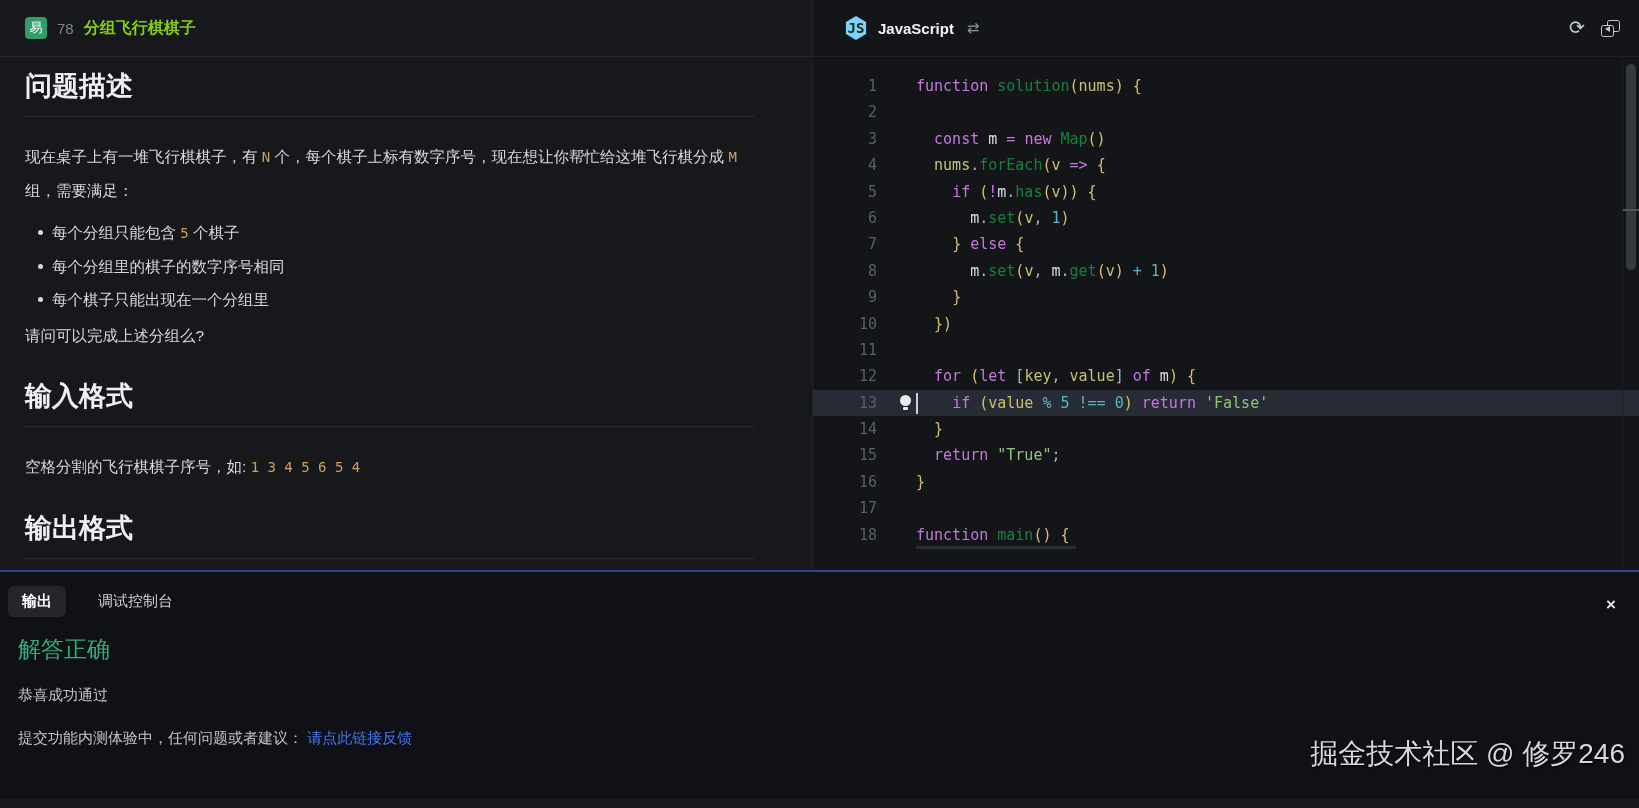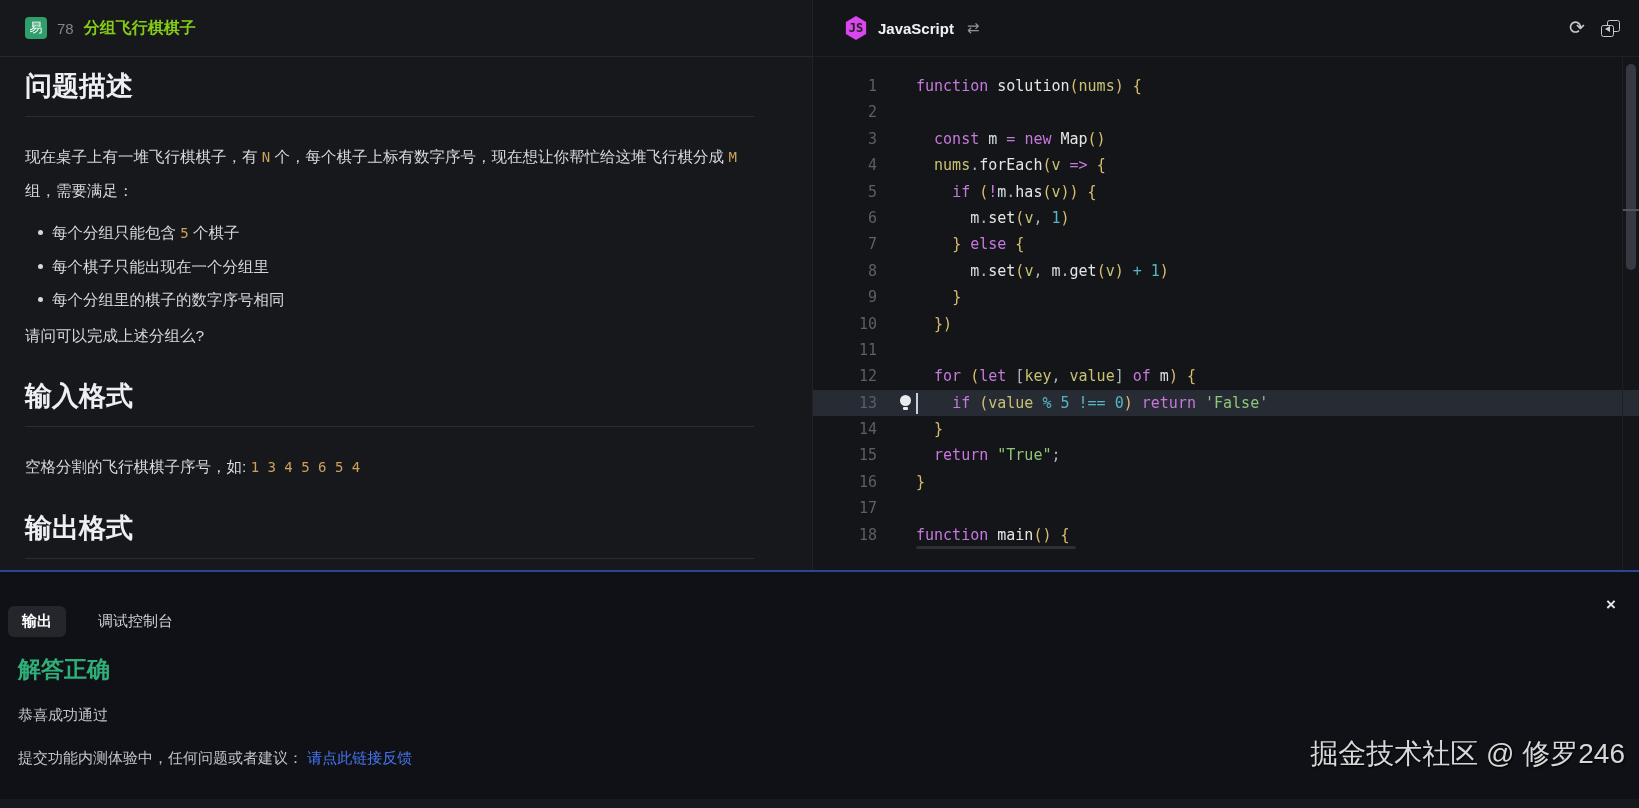--- a/index.html
+++ b/index.html
@@ -26,24 +26,24 @@
   ul.rules li { line-height:33px; padding-left:27px; position:relative; }
   ul.rules li .dot { position:absolute; left:13px; top:14px; width:5px; height:5px;
     border-radius:50%; background:#d6d8db; }
   .inline-code { font-family:"DejaVu Sans Mono", monospace; color:#cfa059; font-size:14px; }
 
   
   .editor-panel { position:absolute; left:813px; top:0; width:826px; height:570px;
     background:#141519; overflow:hidden; }
   .ed-header { height:57px; display:flex; align-items:center; padding:0 19px 0 32px;
     border-bottom:1px solid #1e2025; }
-  .js-badge { width:22px; height:24px; background:#d946ef;
+  .js-badge { width:22px; height:24px; background:#7dd3fc;
     clip-path:polygon(50% 0,96% 25%,96% 75%,50% 100%,4% 75%,4% 25%);
     display:flex; align-items:center; justify-content:center; color:#17230d;
-    font-size:12px; font-weight:bold; font-family:"DejaVu Sans Mono", monospace; }
+    font-size:14px; font-weight:bold; font-family:"DejaVu Sans Mono", monospace; }
   .ed-lang { color:#f0f2f4; font-size:15px; font-weight:bold; margin-left:11px; }
   .swap-icon { color:#8e949c; font-size:15px; margin-left:13px; cursor:pointer; }
   .ed-actions { margin-left:auto; display:flex; gap:16px; align-items:center; color:#c6c9cf; }
   .refresh-icon { font-size:19px; line-height:18px; cursor:pointer; }
   .layout-icon { position:relative; width:19px; height:17px; cursor:pointer; }
   .layout-icon .r1 { position:absolute; right:0; top:0; width:13px; height:12px;
     border:1.5px solid #c6c9cf; border-radius:2.5px; }
   .layout-icon .r2 { position:absolute; left:0; bottom:0; width:13px; height:12px;
     border:1.5px solid #c6c9cf; border-radius:2.5px; background:#141519; }
   .layout-icon .arr { position:absolute; left:4px; bottom:5px; width:0; height:0;
@@ -51,21 +51,21 @@
     border-right:5px solid #c6c9cf; }
 
   .code-area { position:relative; padding-top:16px;
     font-family:"DejaVu Sans Mono", monospace; font-size:15px; }
   .code-line { position:relative; height:26.4px; line-height:26.4px; white-space:pre; }
   .code-line.current { background:#272b34; }
   .gutter-num { position:absolute; left:0; top:0; width:64px; text-align:right;
     color:#596069; }
   .line-content { position:absolute; left:103px; top:0; }
   .tk-kw { color:#c678dd; }
-  .tk-fn { color:#e5e5e5; }
+  .tk-fn { color:#15803d; }
   .tk-pm { color:#c8c172; }
   .tk-vr { color:#d9dde5; }
   .tk-cm { color:#6b7280; }
   .tk-br { color:#d8bf6f; }
   .tk-nm { color:#56b6c2; }
   .tk-st { color:#8fc678; }
   .tk-op { color:#56b6c2; }
   .tk-pl { color:#abb2bf; }
   .bulb { position:absolute; left:87px; top:5px; width:12px; height:17px; }
   .bulb .globe { position:absolute; left:0; top:0; width:11px; height:11px;
@@ -84,26 +84,26 @@
   .h-scrollbar { position:absolute; left:103px; top:546px; width:160px; height:3px;
     background:#2c2f36; border-radius:2px; cursor:pointer; }
 
   
   .divider-blue { position:absolute; left:0; top:570px; width:1639px; height:2px;
     background:#2b4697; }
 
   
   .bottom-panel { position:absolute; left:0; top:572px; width:1639px; height:236px;
     background:#101116; padding-left:18px; }
-  .bp-tabs { display:flex; gap:18px; align-items:center; margin-top:34px; margin-left:-10px; }
+  .bp-tabs { display:flex; gap:18px; align-items:center; margin-top:14px; margin-left:-10px; }
   .tab { font-size:15px; color:#cdd0d5; padding:6px 14px; border-radius:6px; cursor:pointer; }
   .tab.active { background:#24262c; color:#ffffff; font-weight:bold; }
   .close-icon { position:absolute; right:23px; top:24px; color:#e4e7ea; font-size:17px;
     font-weight:bold; cursor:pointer; line-height:1; }
-  .result-title { margin-top:17px; color:#2fae78; font-size:23px; font-weight:bold; }
+  .result-title { margin-top:17px; color:#2fae78; font-size:23px; font-weight:normal; }
   .result-sub { margin-top:21px; color:#c0c3c8; font-size:15px; }
   .feedback { margin-top:24px; color:#c0c3c8; font-size:15px; }
   .feedback-link { color:#4576f0; cursor:pointer; text-decoration:none; }
   .watermark { position:absolute; right:14px; top:163px; color:#d6d7d9; font-size:28px;
     font-weight:500; text-shadow:1px 1px 2px #000; }
   .bottom-strip { position:absolute; left:0; top:799px; width:1639px; height:9px;
     background:#17191d; }
 </style>
 </head>
 <body>
@@ -114,22 +114,22 @@
     <div class="lp-header">
       <span class="diff-badge">易</span>
       <span class="prob-num">78</span>
       <span class="prob-title">分组飞行棋棋子</span>
     </div>
     <div class="lp-content">
       <div class="section-h h-first">问题描述</div>
       <div class="para"><span>现在桌子上有一堆飞行棋棋子，有 </span><span class="inline-code">N</span><span> 个，每个棋子上标有数字序号，现在想让你帮忙给这堆飞行棋分成 </span><span class="inline-code">M</span><span> 组，需要满足：</span></div>
       <ul class="rules">
         <li><span class="dot"></span><span><span>每个分组只能包含 </span><span class="inline-code">5</span><span> 个棋子</span></span></li>
+        <li><span class="dot"></span><span><span>每个分组里的棋子的数字序号相同</span></span></li>
         <li><span class="dot"></span><span><span>每个棋子只能出现在一个分组里</span></span></li>
-        <li><span class="dot"></span><span><span>每个分组里的棋子的数字序号相同</span></span></li>
       </ul>
       <div class="para" style="margin-top:3px;">请问可以完成上述分组么?</div>
       <div class="section-h h-next">输入格式</div>
       <div class="para"><span>空格分割的飞行棋棋子序号，如: </span><span class="inline-code">1 3 4 5 6 5 4</span></div>
       <div class="section-h h-next">输出格式</div>
 
     </div>
   </div>
 
   <div class="editor-panel">

